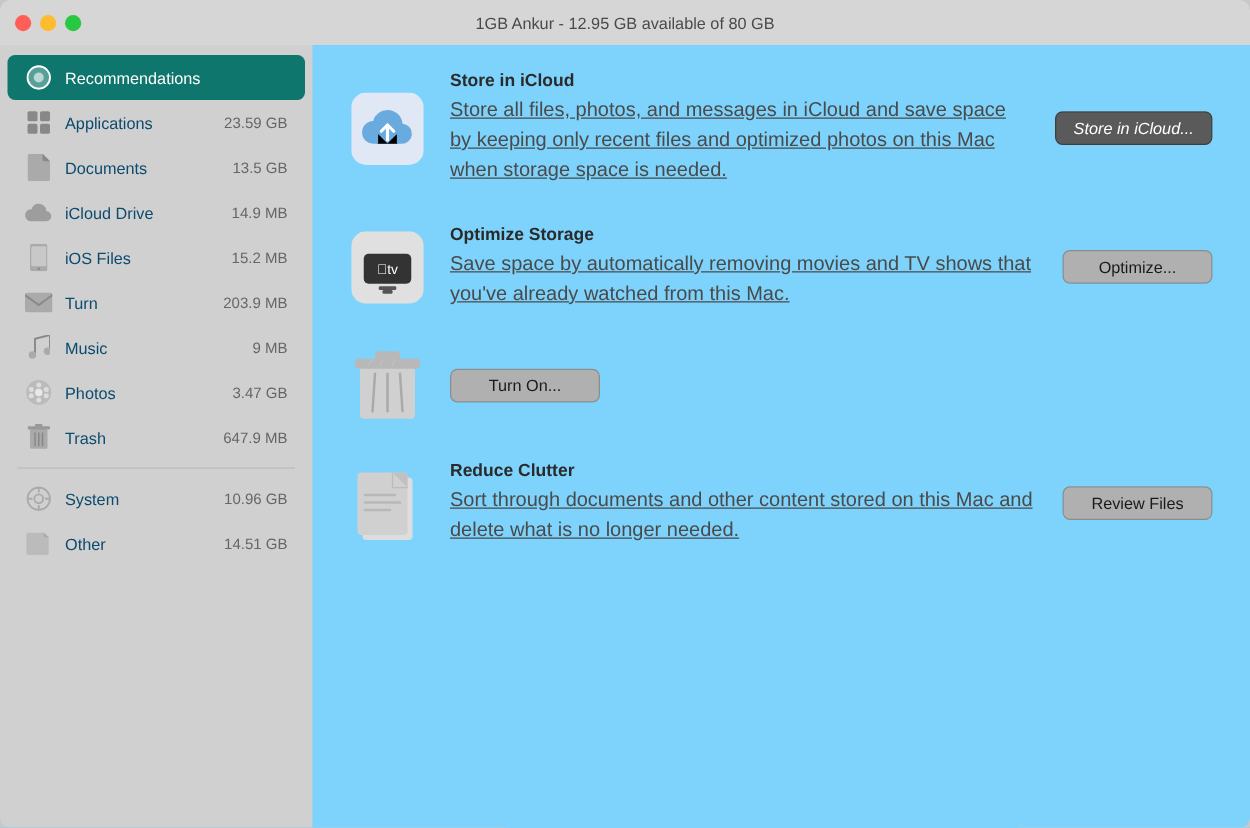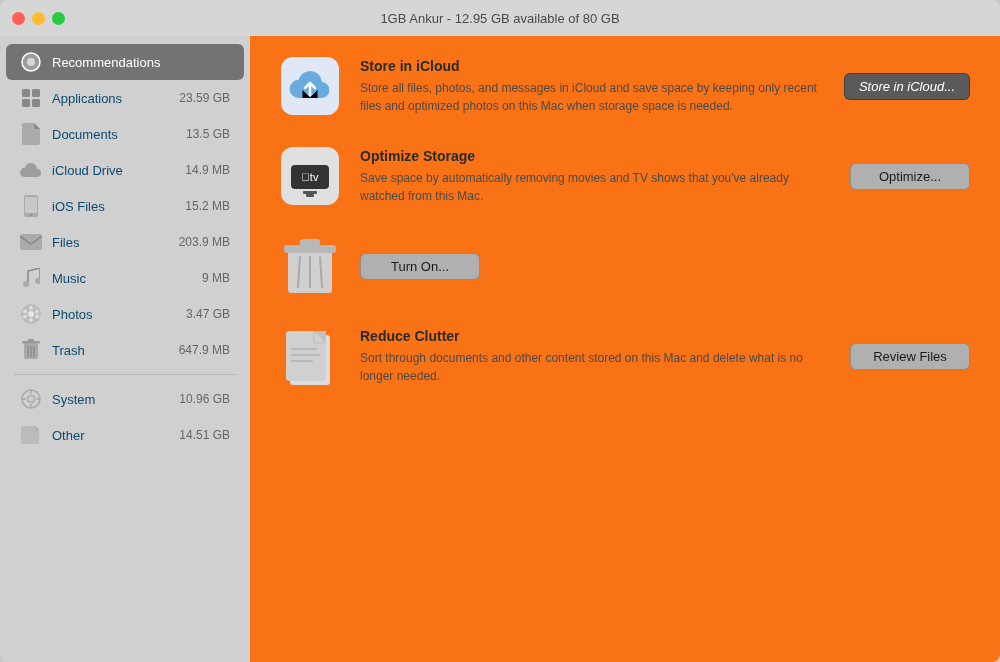--- a/index.html
+++ b/index.html
@@ -57,21 +57,21 @@
 
     .sidebar-item {
       display: flex;
       align-items: center;
       padding: 7px 14px;
       cursor: pointer;
       border-radius: 6px;
       margin: 0 6px;
     }
     .sidebar-item.active {
-      background: #737373;
+      background: #0f766e;
     }
     .sidebar-icon {
       width: 22px;
       height: 22px;
       margin-right: 10px;
       flex-shrink: 0;
       display: flex;
       align-items: center;
       justify-content: center;
     }
@@ -92,21 +92,21 @@
 
     .sidebar-divider {
       height: 1px;
       background: rgba(0,0,0,0.1);
       margin: 6px 14px;
     }
 
     
     .right-panel {
       flex: 1;
-      background: #f97316;
+      background: #7dd3fc;
       padding: 20px 30px;
       overflow-y: auto;
     }
 
     .recommendation-item {
       display: flex;
       align-items: center;
       margin-bottom: 30px;
       gap: 20px;
     }
@@ -124,23 +124,24 @@
     .rec-text {
       flex: 1;
     }
     .rec-title {
       font-size: 14px;
       font-weight: 600;
       color: #2a2a2a;
       margin-bottom: 5px;
     }
     .rec-description {
-      font-size: 12px;
+      font-size: 16px;
       color: #4a4a4a;
       line-height: 1.5;
+      text-decoration: underline;
     }
 
     .rec-button {
       flex-shrink: 0;
       padding: 5px 14px;
       border-radius: 6px;
       font-size: 13px;
       cursor: pointer;
       border: 1px solid rgba(0,0,0,0.2);
       background: #b0b0b0;
@@ -227,21 +228,21 @@
       <span class="sidebar-size">15.2 MB</span>
     </div>
 
     <div class="sidebar-item">
       <div class="sidebar-icon">
         <svg width="22" height="16" viewBox="0 0 22 16">
           <rect x="0" y="0" width="22" height="16" rx="2" fill="#aaa"></rect>
           <path d="M0 2l11 8 11-8" stroke="#888" stroke-width="1.5" fill="none"></path>
         </svg>
       </div>
-      <span class="sidebar-label">Files</span>
+      <span class="sidebar-label">Turn</span>
       <span class="sidebar-size">203.9 MB</span>
     </div>
 
     <div class="sidebar-item">
       <div class="sidebar-icon">
         <svg width="18" height="20" viewBox="0 0 18 20">
           <path d="M6 15V3l12-3v12" stroke="#888" stroke-width="1.5" fill="none"></path>
           <circle cx="4" cy="16" r="3" fill="#aaa"></circle>
           <circle cx="16" cy="13" r="3" fill="#aaa"></circle>
         </svg>

